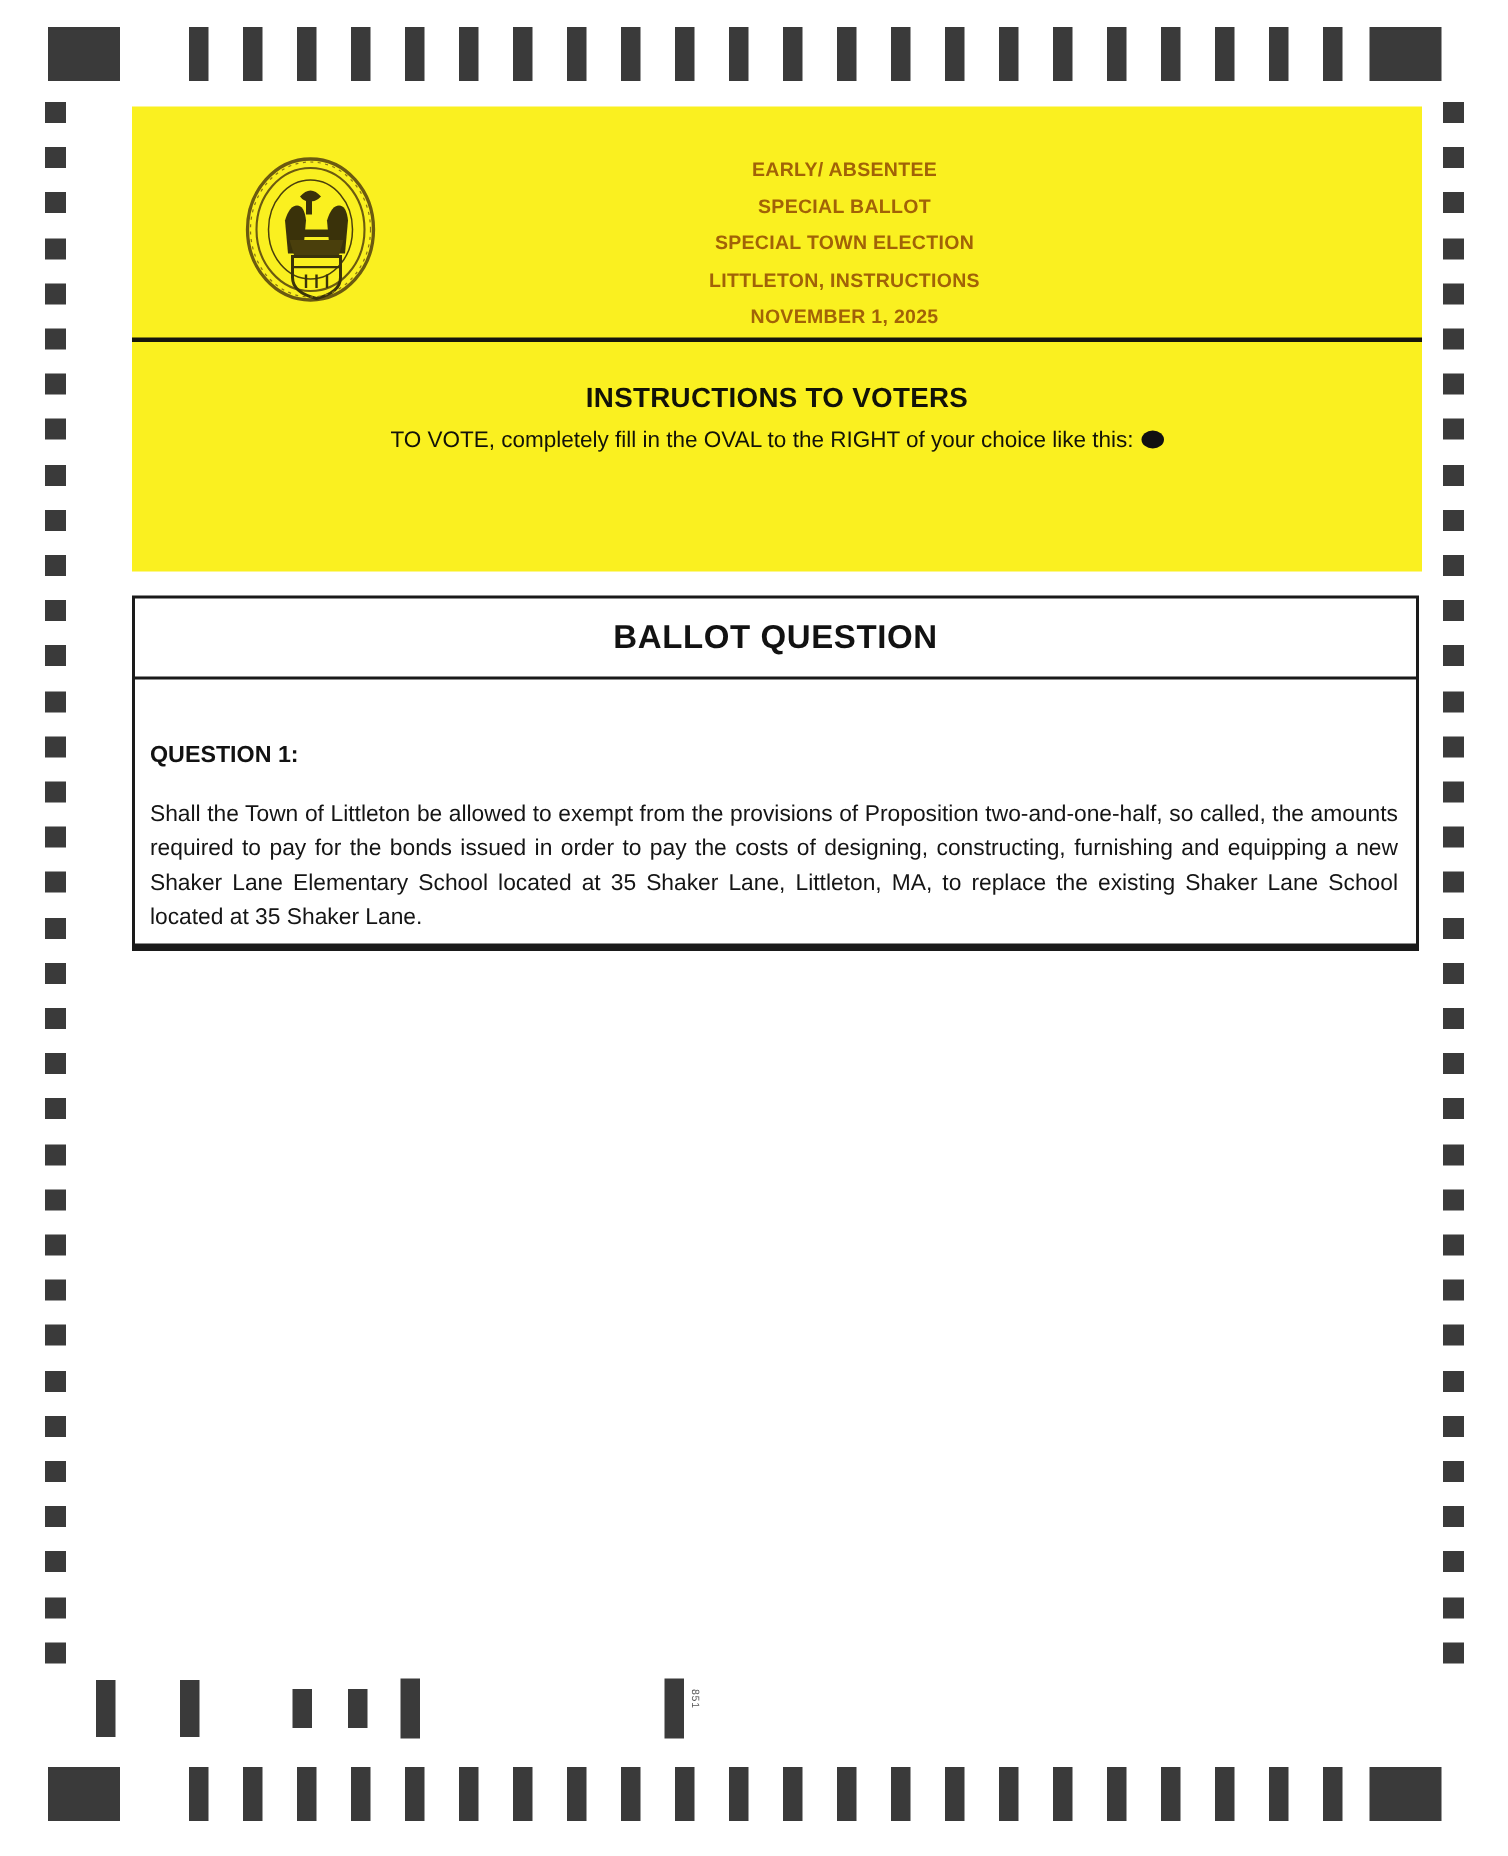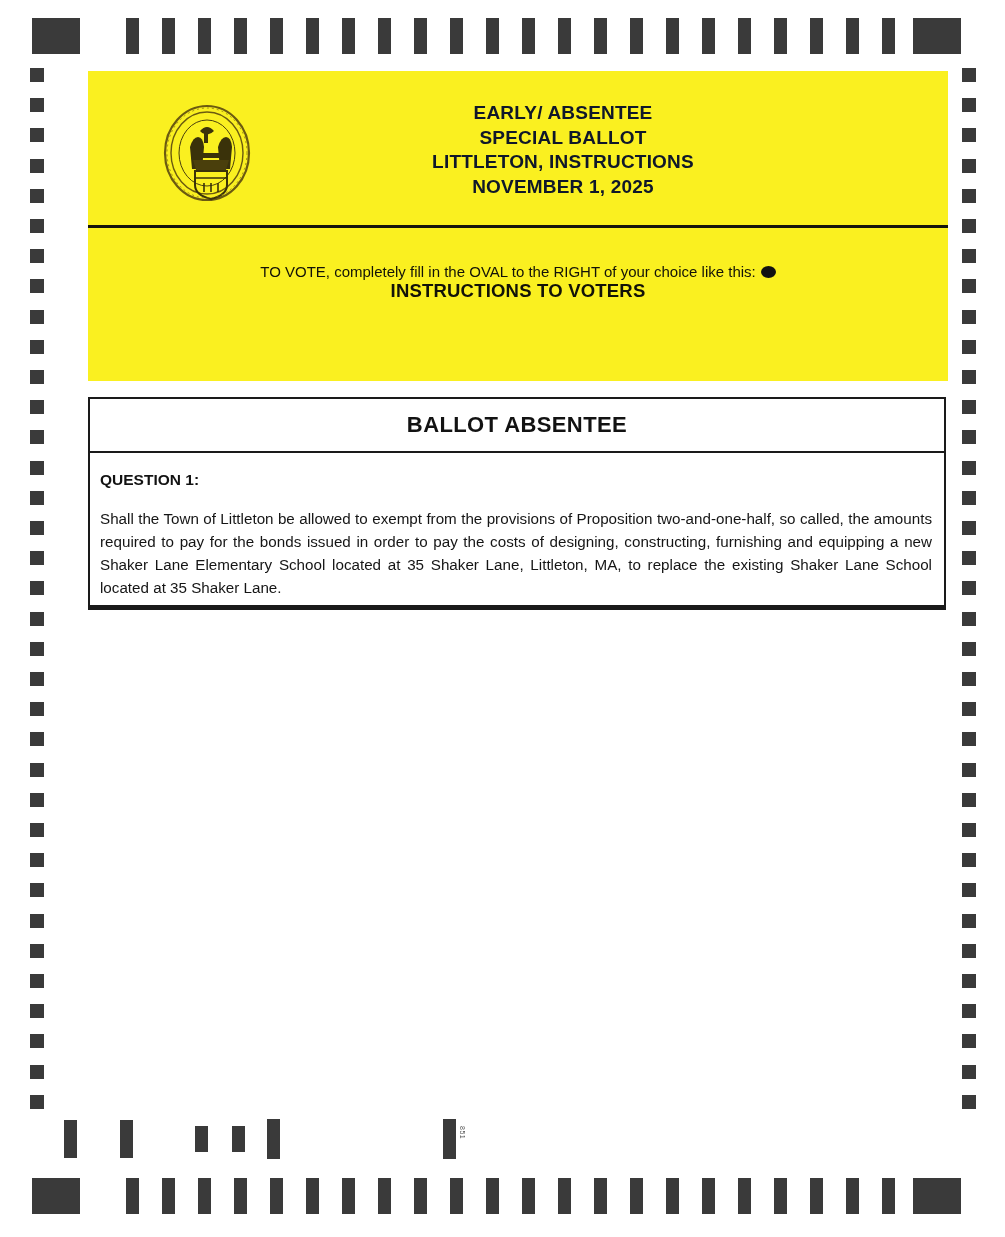--- a/index.html
+++ b/index.html
@@ -63,23 +63,23 @@
     height: 100px;
   }
   #header-titles {
     position: absolute;
     left: 260px;
     top: 30px;
     width: 430px;
     text-align: center;
   }
   #header-titles div {
-    font-size: 19px;
-    font-weight: bold;
-    color: #0f172a;
+    font-size: 13px;
+    font-weight: bold;
+    color: #a16207;
     line-height: 24.5px;
     letter-spacing: 0.2px;
   }
   #clerk-signature-block {
     position: absolute;
     left: 660px;
     top: 62px;
     width: 190px;
     text-align: center;
   }
@@ -136,21 +136,21 @@
     display: flex;
     align-items: center;
     justify-content: center;
   }
   #ballot-question-header-label {
     font-size: 22px;
     font-weight: bold;
     color: #121212;
     letter-spacing: 0.4px;
   }
-  #question-body { padding: 18px 10px 6px 10px; }
+  #question-body { padding: 18px 10px 6px 10px; margin-top: 24px; }
   #question-number-label {
     font-size: 15.5px;
     font-weight: bold;
     color: #121212;
     margin-bottom: 18px;
   }
   #question-text {
     font-size: 15.2px;
     line-height: 23px;
     color: #151515;
@@ -348,38 +348,39 @@
         <path d="M35 68 h32 v14 q0 10 -16 14 q-16 -4 -16 -14z" fill="none" stroke="#3a320a" stroke-width="2"></path>
         <path d="M35 75 h32" stroke="#3a320a" stroke-width="1.5"></path>
         <path d="M44 80 l0 9 M51 80 l0 9 M58 80 l0 9" stroke="#3a320a" stroke-width="1.6"></path>
         <ellipse cx="47" cy="50" rx="40" ry="45" fill="none" stroke="#8a7414" stroke-width="0.8" stroke-dasharray="2 3"></ellipse>
       </svg>
     </div>
 
     <div id="header-titles">
       <div>EARLY/ ABSENTEE</div>
       <div>SPECIAL BALLOT</div>
+      <div>SPECIAL TOWN ELECTION</div>
       <div>LITTLETON, INSTRUCTIONS</div>
       <div>NOVEMBER 1, 2025</div>
     </div>
 
   </div>
 
   <div id="instructions-block">
+    <div id="instructions-heading">INSTRUCTIONS TO VOTERS</div>
     <div id="instructions-line">
       <span>TO VOTE, completely fill in the OVAL to the RIGHT of your choice like this:</span><span class="sample-oval"></span>
     </div>
-    <div id="instructions-heading">INSTRUCTIONS TO VOTERS</div>
   </div>
 </div>
 
 <div id="ballot-question-box">
 
   <div id="ballot-question-header">
-    <span id="ballot-question-header-label">BALLOT ABSENTEE</span>
+    <span id="ballot-question-header-label">BALLOT QUESTION</span>
   </div>
 
   <div id="question-body">
     <div id="question-number-label">QUESTION 1:</div>
     <div id="question-text">Shall the Town of Littleton be allowed to exempt from the provisions of Proposition two-and-one-half, so called, the amounts required to pay for the bonds issued in order to pay the costs of designing, constructing, furnishing and equipping a new Shaker Lane Elementary School located at 35 Shaker Lane, Littleton, MA, to replace the existing Shaker Lane School located at 35 Shaker Lane.</div>
 
   </div>
   <div id="answer-options-bottom-rule"></div>
 </div>
 

